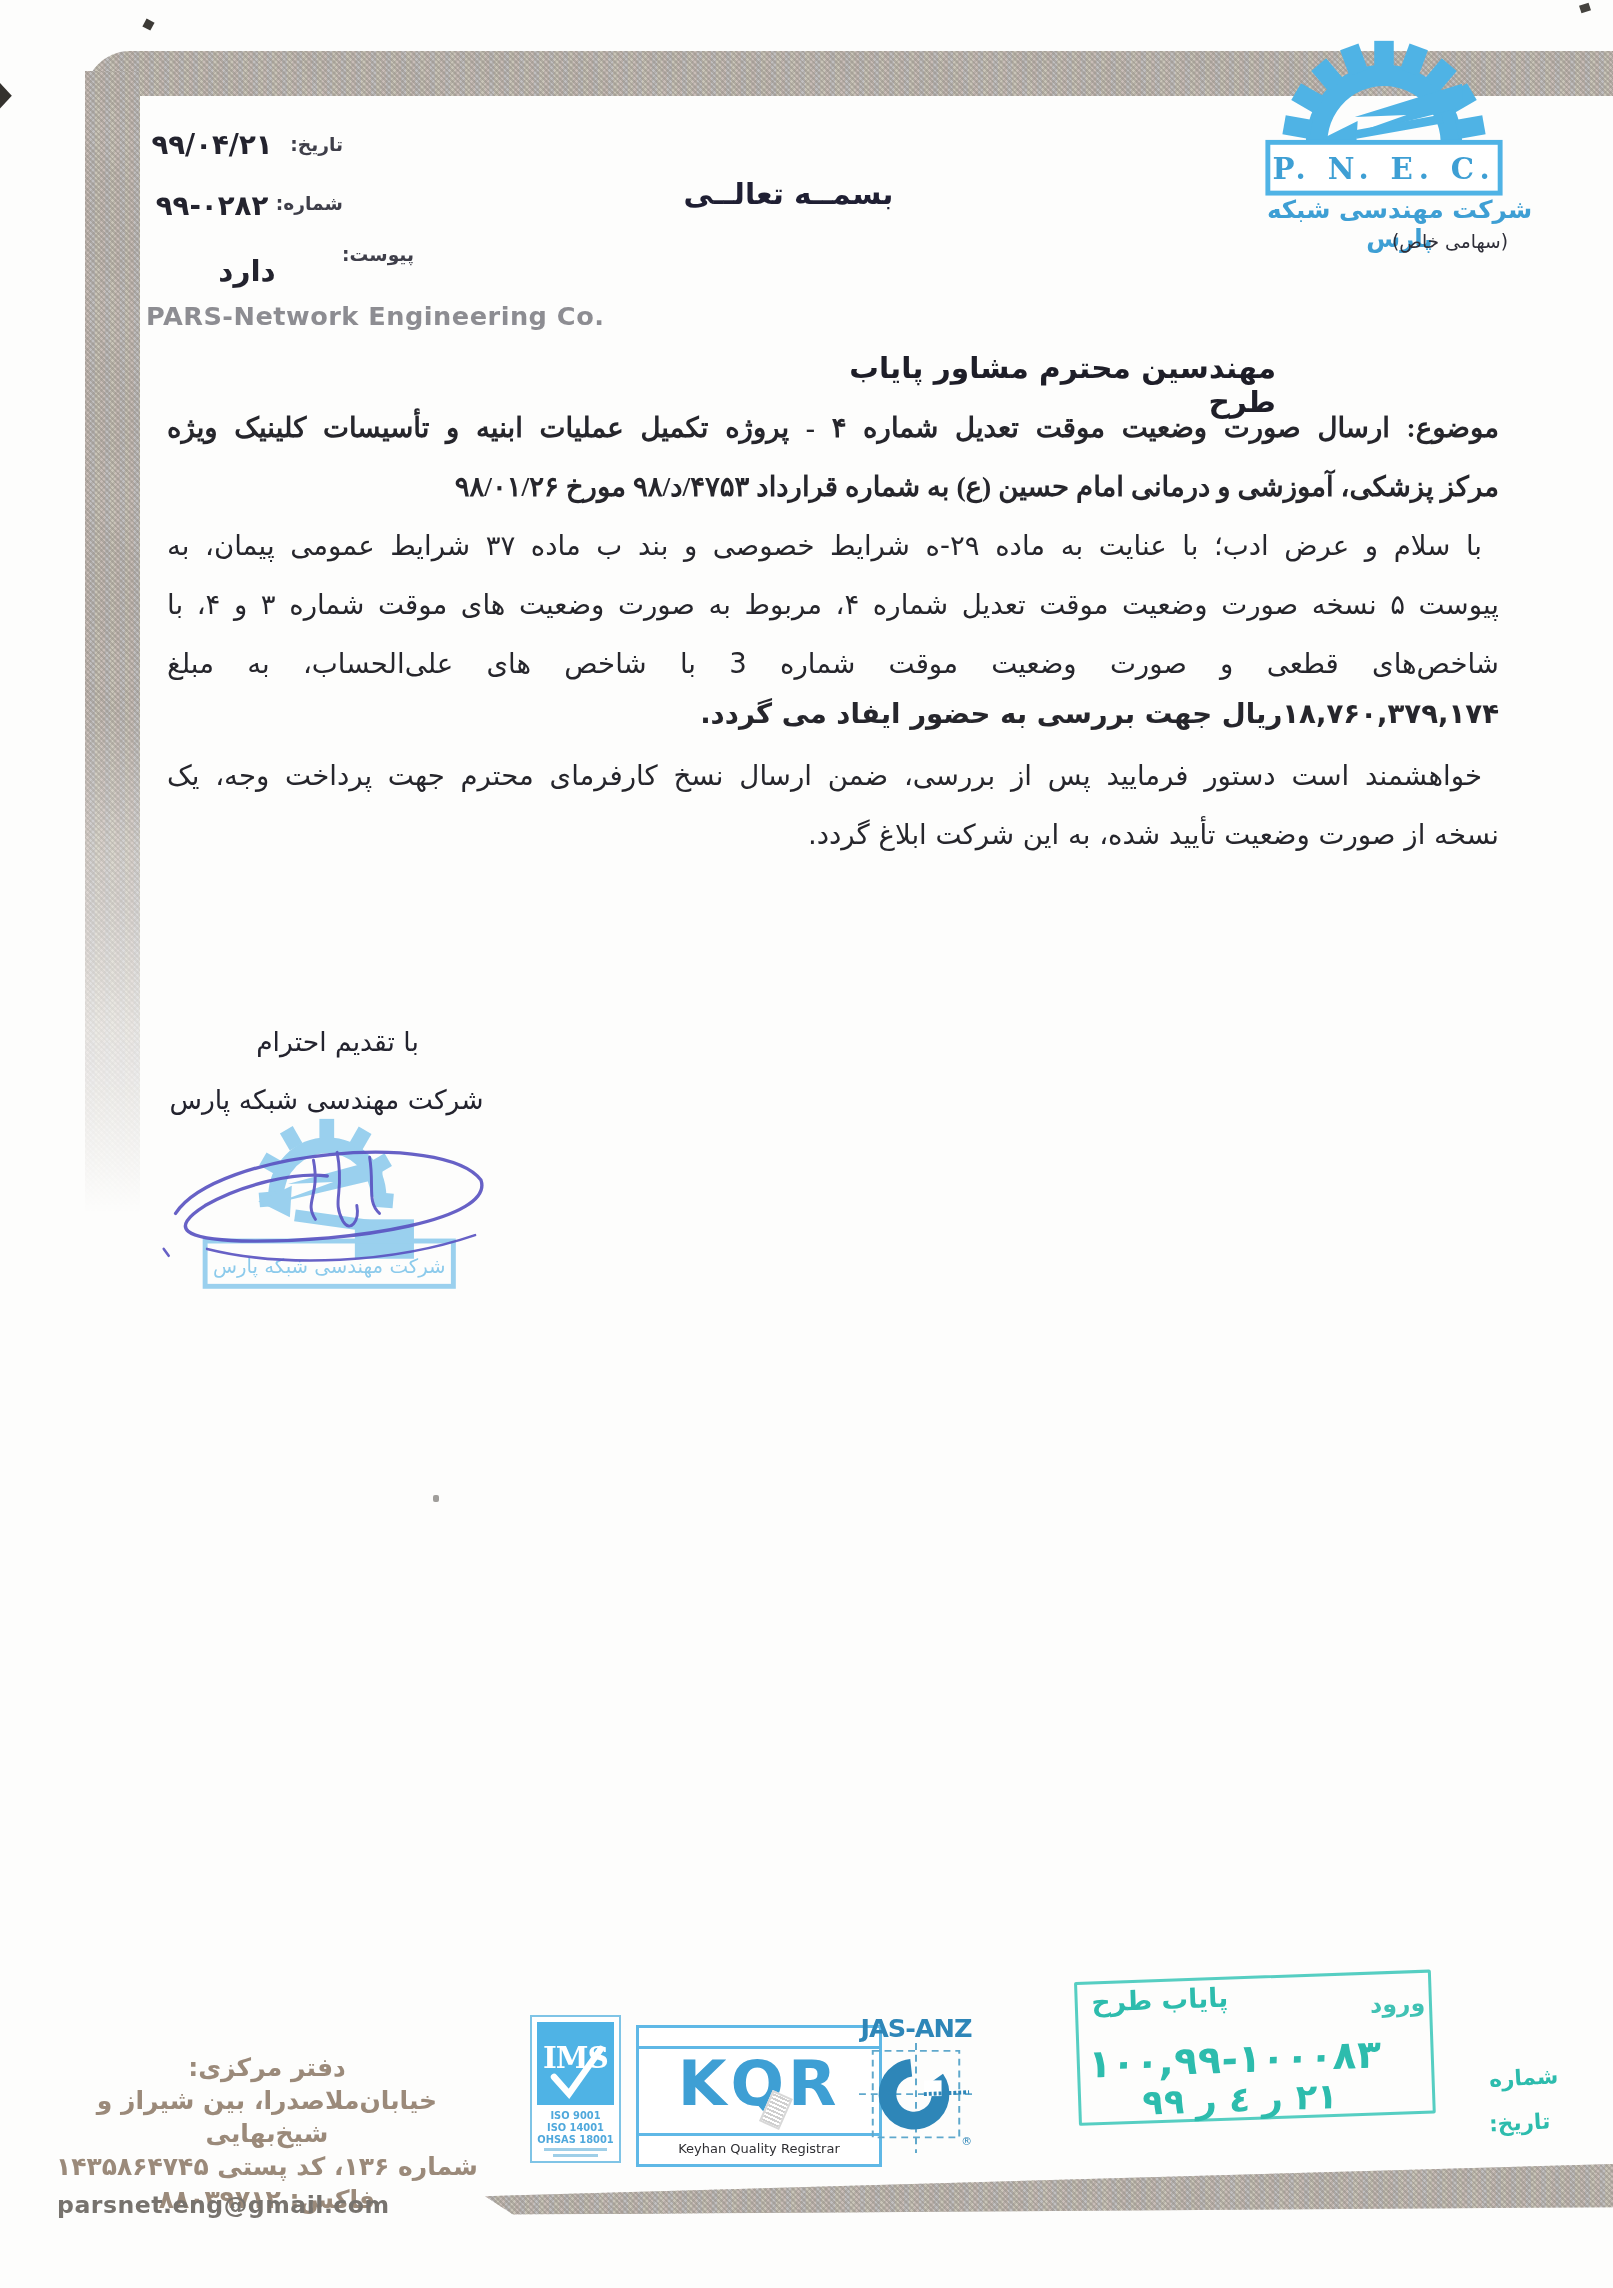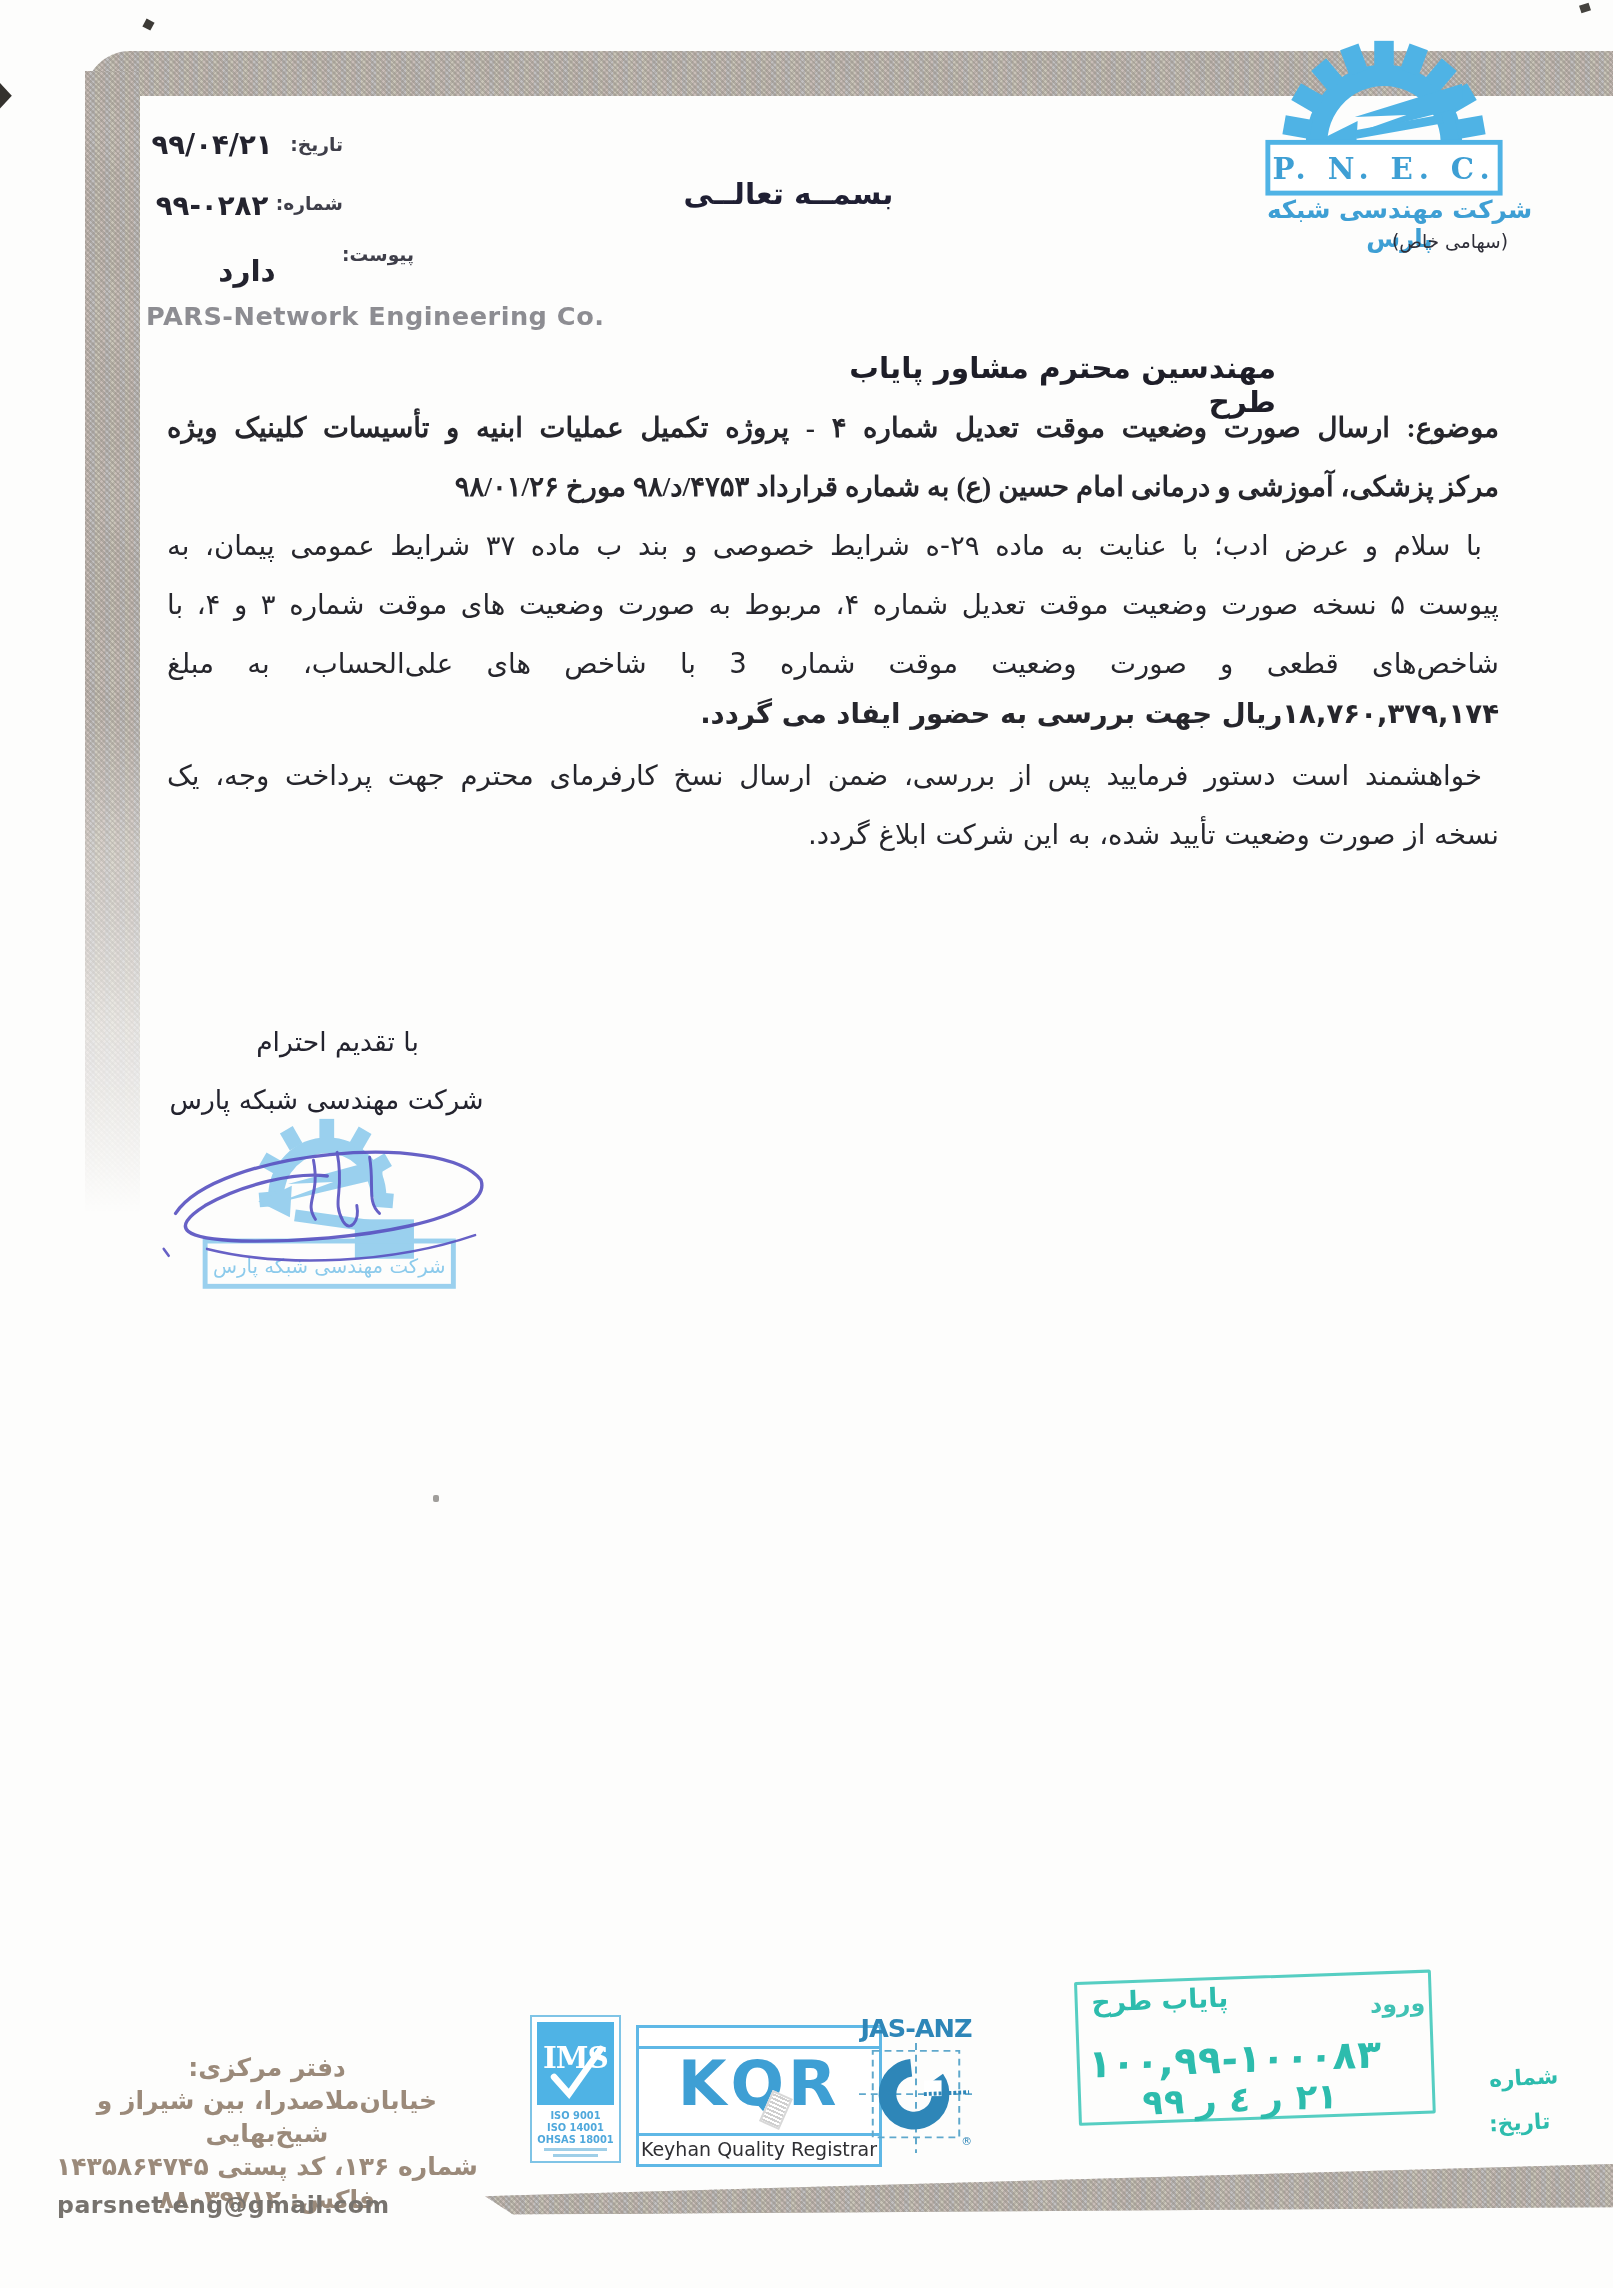--- a/index.html
+++ b/index.html
@@ -51,21 +51,21 @@
   .ims-bar{height:3px;background:#9fcfe8;margin:3px auto 0;filter:blur(0.4px);}
 
   .kqr{left:636px;top:2025px;width:240px;height:136px;border:3px solid #5FB8E6;background:#fff;}
   .kqr-top{position:absolute;left:0;right:0;top:0;height:17.7px;border-bottom:3px solid #5FB8E6;}
   .kqr-letters{position:absolute;left:0;right:0;top:23.6px;text-align:center;color:#3E9FD4;
                font-weight:700;font-size:63px;line-height:63px;letter-spacing:3.9px;}
   .kqr-pencil{position:absolute;left:126px;top:65px;width:17.7px;height:29.6px;background:#fff;
               border:2px solid #d8d8d8;transform:rotate(24deg);
               background-image:repeating-linear-gradient(0deg,#cfcfcf 0 2px,#fff 2px 3.9px);}
   .kqr-caption{position:absolute;left:0;right:0;bottom:0;height:27.6px;border-top:3px solid #5FB8E6;
-               text-align:center;font-size:19px;line-height:26.6px;color:#2f2f33;}
+               text-align:center;font-size:13px;line-height:26.6px;color:#2f2f33;}
 
   .jas{left:859px;top:2013px;width:114px;height:144px;}
   .jas-title{font-size:25.6px;font-weight:700;color:#2E86B8;text-align:center;letter-spacing:-1px;}
 
   .rstamp{left:1074px;top:1982px;width:351px;height:138px;border:3.9px solid rgba(56,198,183,.85);
           border-radius:2px;transform:rotate(-2deg);transform-origin:left top;}
   .teal{color:#2dbcad;}
   .rs-org{position:absolute;left:13.8px;top:2px;font-size:26.6px;font-weight:700;}
   .rs-entry{position:absolute;right:3.9px;top:15.8px;font-size:23.6px;font-weight:700;opacity:.9;}
   .rs-num{position:absolute;left:7.9px;top:57px;font-size:39px;font-weight:600;letter-spacing:3.9px;

